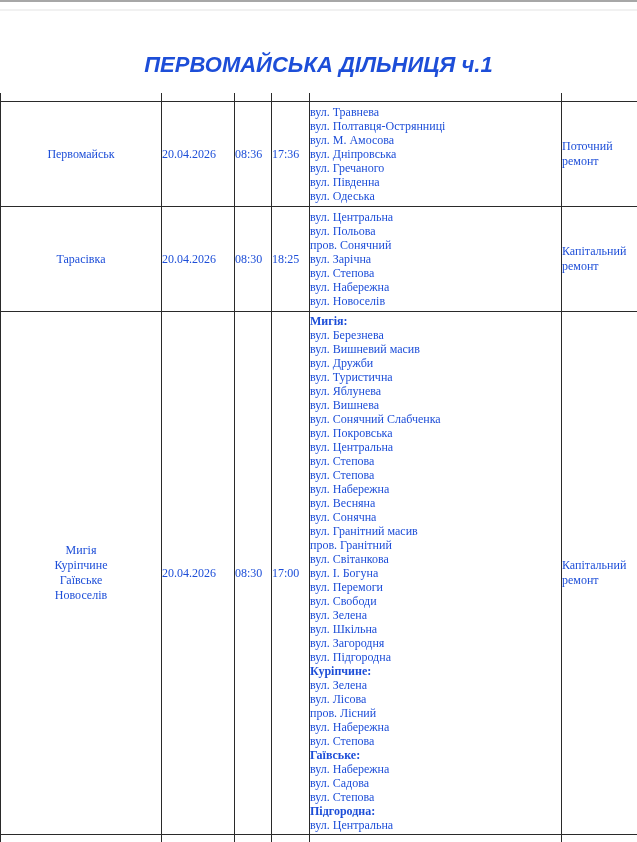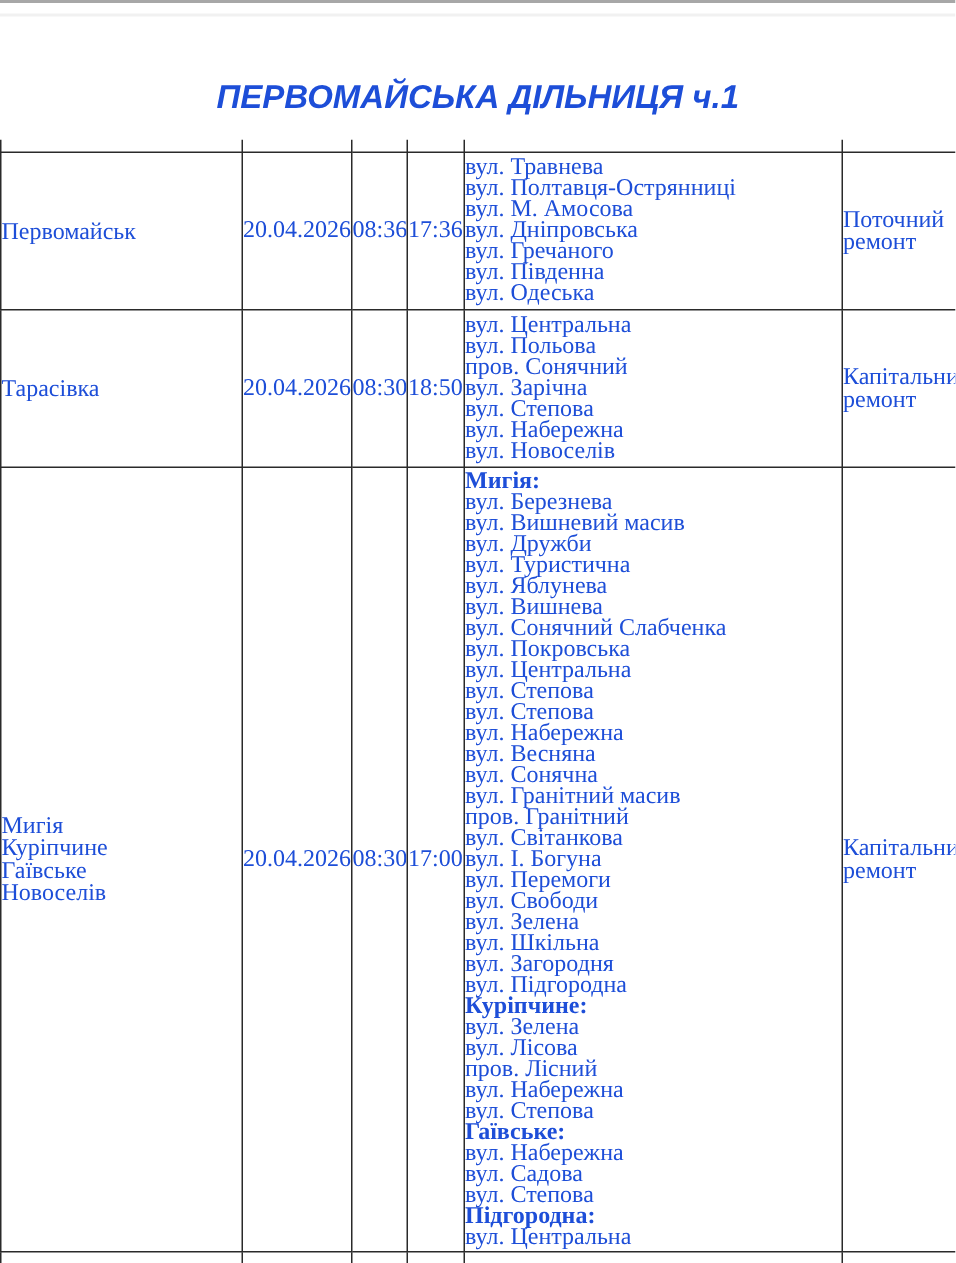--- a/index.html
+++ b/index.html
@@ -21,28 +21,28 @@
     font-size:22px; letter-spacing:0px;
   }
   .table-wrap { position:absolute; top:93px; left:0; width:637px; height:749px; overflow:hidden; }
   table.schedule {
     border-collapse:collapse;
     table-layout:fixed;
     width:647px;
   }
   table.schedule td {
     border:1.5px solid #2a2a2a;
-    font-size:16px;
+    font-size:12px;
     vertical-align:middle;
     padding:0;
     overflow:hidden;
   }
   tr.spacer-top td { border-top:none; height:8px; }
   tr.spacer-bottom td { border-bottom:none; height:12px; }
-  td.locality { padding-left:7px; line-height:15px; }
+  td.locality { padding-left:7px; line-height:15px;text-align:center; }
   td.date { padding-left:5px; }
   td.time { text-align:left; }
   td.streets { vertical-align:top; padding:2px 4px 2px 6px; line-height:14px; }
   td.repair { padding-left:5px; line-height:15px; }
   .bold { font-weight:bold; }
 </style>
 </head>
 <body>
 
 <div class="page">
@@ -88,21 +88,21 @@
               <div>вул. Одеська</div>
             </td>
             <td class="repair">Поточний ремонт</td>
           </tr>
           <tr style="height: 105px;">
             <td class="locality">
               <div>Тарасівка</div>
             </td>
             <td class="date">20.04.2026</td>
             <td class="time">08:30</td>
-            <td class="time">18:50</td>
+            <td class="time">18:25</td>
             <td class="streets">
               <div>вул. Центральна</div>
               <div>вул. Польова</div>
               <div>пров. Сонячний</div>
               <div>вул. Зарічна</div>
               <div>вул. Степова</div>
               <div>вул. Набережна</div>
               <div>вул. Новоселів</div>
             </td>
             <td class="repair">Капітальний ремонт</td>

